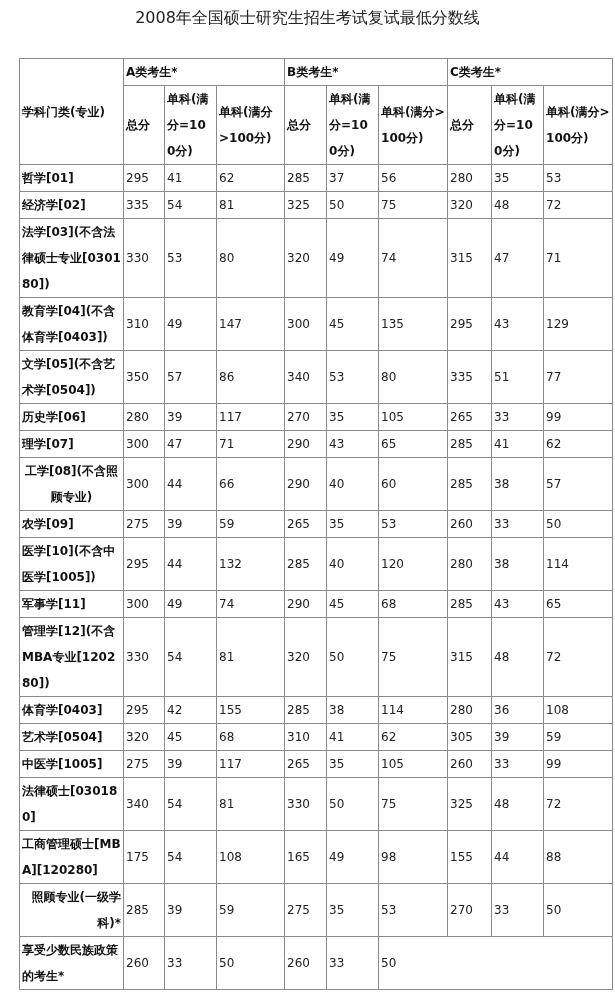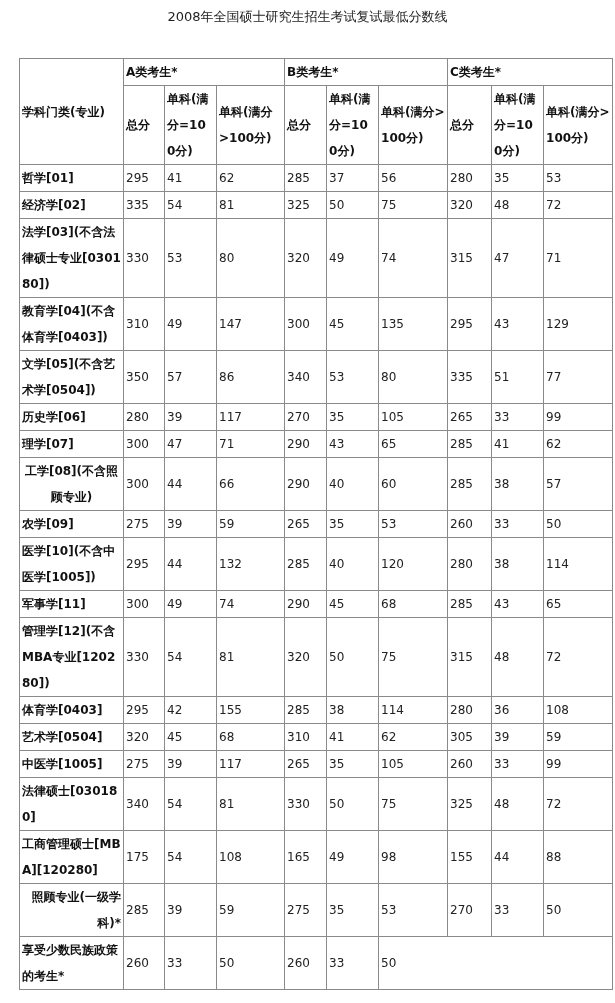--- a/index.html
+++ b/index.html
@@ -1,19 +1,19 @@
 <!DOCTYPE html>
 <html><head>
 <meta charset="utf-8">
 <style>
   html, body { margin: 0; padding: 0; background: #ffffff; }
   body { width: 615px; height: 1003px; position: relative; overflow: hidden;
          font-family: "DejaVu Sans", "Liberation Sans", sans-serif; color: #111; }
   .title { position: absolute; left: 0; top: 8px; width: 615px; text-align: center;
-           font-size: 13px; color: #222; letter-spacing: 0px; }
+           font-size: 16px; color: #222; letter-spacing: 0px; }
   table.scores { position: absolute; left: 19px; top: 58px; border-collapse: collapse;
                  table-layout: fixed; width: 593px; }
   table.scores td { border: 1px solid #8a8a8a; padding: 0 2px; vertical-align: middle;
                     font-size: 12px; line-height: 26px; word-break: break-all; }
   td.subj { font-weight: bold; font-size: 13px; line-height: 26px; }
   td.hdr { font-weight: bold; font-size: 13px; line-height: 26px; }
   td.grp { font-weight: bold; font-size: 13px; height: 26px; line-height: 24px; margin-left: 19px; }
   td.num { font-family: "DejaVu Sans", sans-serif; font-size: 12px; color: #222; }
   tr.h1 td { height: 26px; }
   tr.h2 td { height: 78px; margin-left: 24px; }

